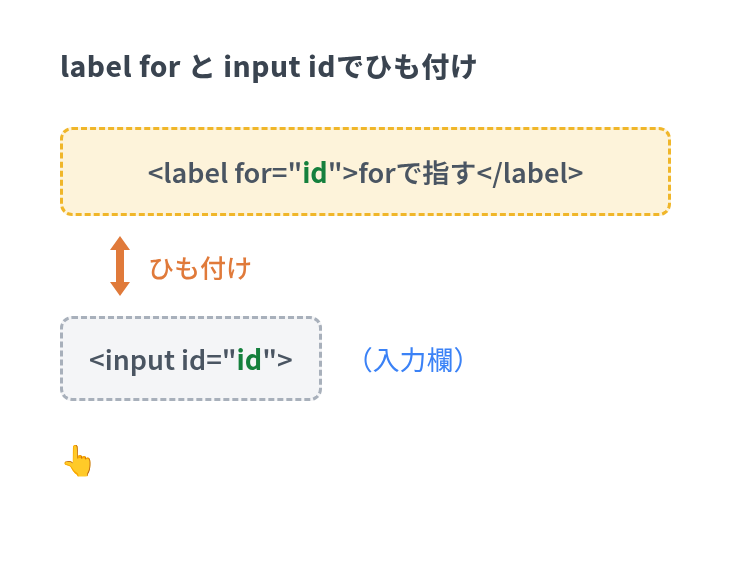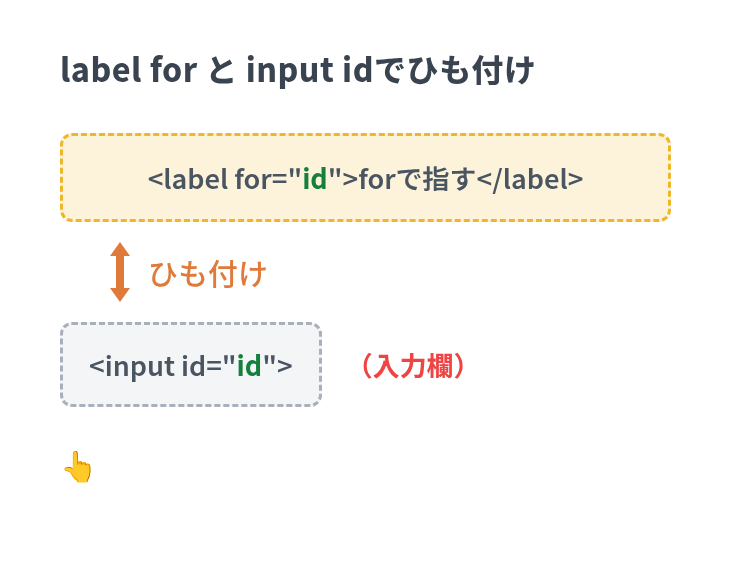--- a/index.html
+++ b/index.html
@@ -5,21 +5,21 @@
   * { box-sizing: border-box; margin: 0; padding: 0; }
   body {
     font-family: -apple-system, BlinkMacSystemFont, "Segoe UI", "Hiragino Sans", "Noto Sans JP", sans-serif;
     background: #fff;
     width: 731px;
     height: 568px;
     padding: 45px 60px 30px 60px;
     color: #3a4450;
   }
   .title {
-    font-size: 32px;
+    font-size: 28px;
     font-weight: 800;
     color: #3a4450;
     letter-spacing: 0.5px;
     margin-bottom: 42px;
   }
   .box {
     border: 3px dashed;
     border-radius: 12px;
     padding: 22px 26px;
     font-size: 27px;
@@ -42,37 +42,37 @@
     border-color: #a8b0bb;
     background: #f4f5f7;
     color: #4a5562;
     padding: 20px 26px;
   }
   .id-highlight {
     color: #15803d;
     font-weight: 700;
   }
   .placeholder-text {
-    color: #ef4444;
+    color: #3b82f6;
     font-size: 27px;
-    font-weight: 700;
+    font-weight: 400;
   }
   .connector {
     display: flex;
     align-items: center;
     gap: 14px;
     margin: 18px 0 18px 46px;
   }
   .arrow-svg {
     width: 28px;
     height: 64px;
   }
   .connector-label {
     color: #e07a3a;
-    font-size: 30px;
+    font-size: 26px;
     font-weight: 500;
   }
   .footnote {
     margin-top: 42px;
     font-size: 28px;
     font-weight: 500;
     color: #4a5562;
     display: flex;
     align-items: center;
     gap: 10px;

